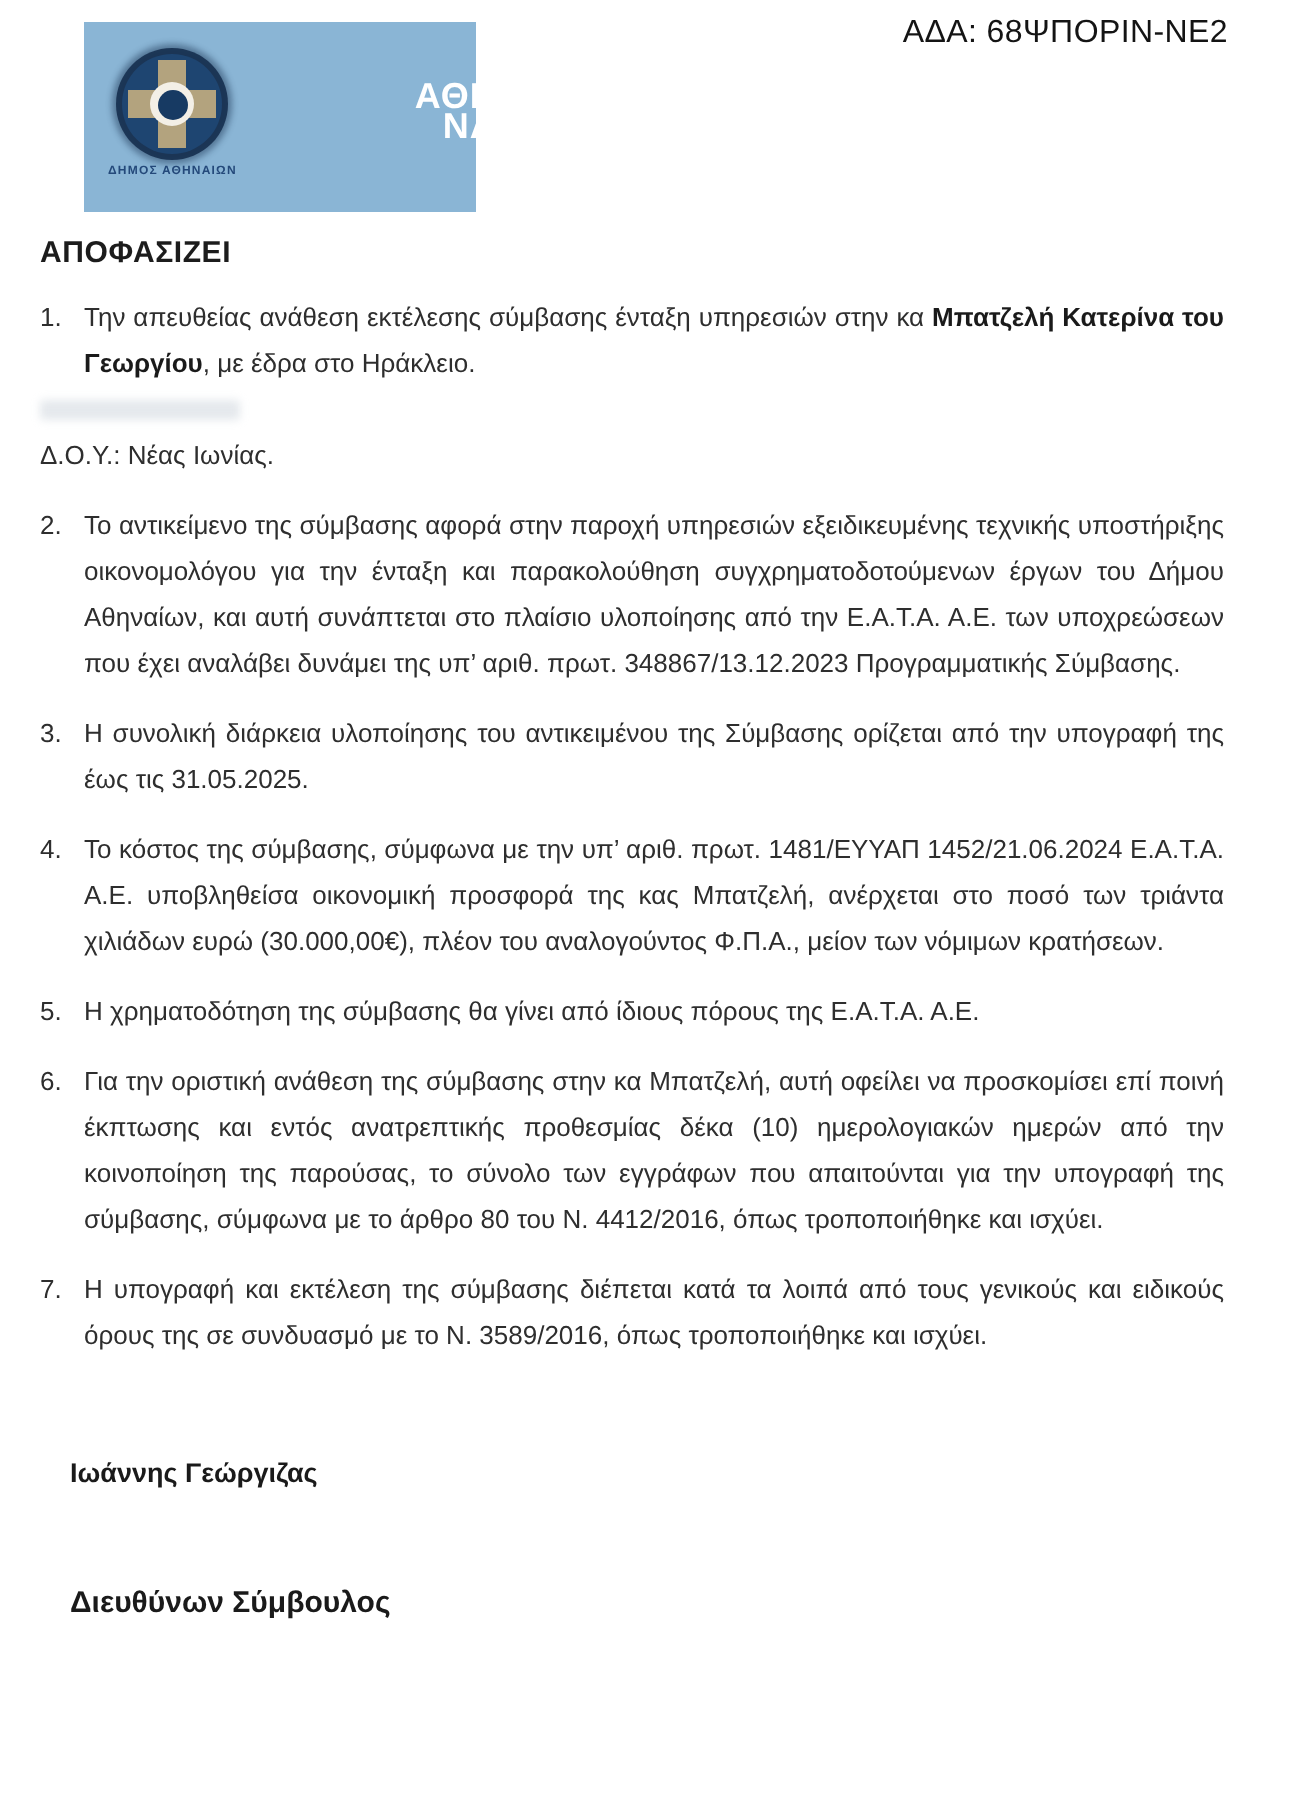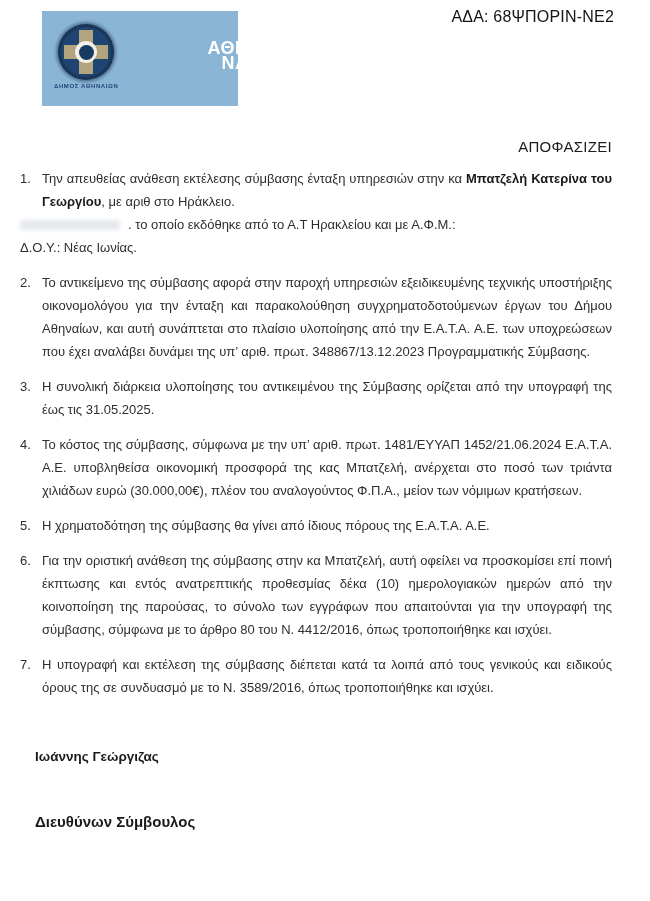--- a/index.html
+++ b/index.html
@@ -53,22 +53,22 @@
   }
   .orgcol{margin-left:6px;margin-bottom:4px;}
   .org-bar{width:46px;height:7px;background:#ffffff;margin-bottom:3px;}
   .org-lines div{
     font-size:4.8px;line-height:6px;font-weight:bold;
     color:rgba(255,255,255,.92);letter-spacing:.3px;white-space:nowrap;
   }
   
   .content{padding:118px 38px 0 20px;}
   .doc-title{
-    text-align:right;font-weight:normal;font-size:15px;color:#1c1c1c;
-    margin-bottom:12px;letter-spacing:.3px;margin-top:20px;
+    text-align:left;font-weight:bold;font-size:15px;color:#1c1c1c;
+    margin-bottom:12px;letter-spacing:.3px;
   }
   .decision-item{display:flex;margin-bottom:12px;}
   .decision-number{
     flex:0 0 22px;font-size:13px;line-height:23px;color:#2e2e2e;
   }
   .decision-text{
     flex:1;font-size:13px;line-height:23px;text-align:justify;color:#2e2e2e;
   }
   .decision-text .bold{font-weight:bold;color:#1a1a1a;}
   .decision-text .outdent{margin-left:-22px;}
@@ -117,21 +117,21 @@
         </div>
     </div>
   </div>
 
   <div class="content">
     <div class="doc-title">ΑΠΟΦΑΣΙΖΕΙ</div>
 
     <div id="decisions">
         <div class="decision-item">
           <span class="decision-number">1.</span>
-          <div class="decision-text"><span>Την απευθείας ανάθεση εκτέλεσης σύμβασης ένταξη υπηρεσιών στην κα </span><span class="bold">Μπατζελή Κατερίνα του Γεωργίου</span><span>, με αριθ στο Ηράκλειο.</span><br><span class="redacted" style="width: 100px;"></span><span>. το οποίο εκδόθηκε από το Α.Τ Ηρακλείου και με Α.Φ.Μ.:</span><br><span class="outdent">Δ.Ο.Υ.: Νέας Ιωνίας.</span></div>
+          <div class="decision-text"><span>Την απευθείας ανάθεση εκτέλεσης σύμβασης ένταξη υπηρεσιών στην κα </span><span class="bold">Μπατζελή Κατερίνα του Γεωργίου</span><span>, με έδρα στο Ηράκλειο.</span><br><span class="redacted" style="width: 100px;"></span><br><span class="outdent">Δ.Ο.Υ.: Νέας Ιωνίας.</span></div>
         </div>
         <div class="decision-item">
           <span class="decision-number">2.</span>
           <div class="decision-text"><span>Το αντικείμενο της σύμβασης αφορά στην παροχή υπηρεσιών εξειδικευμένης τεχνικής υποστήριξης οικονομολόγου για την ένταξη και παρακολούθηση συγχρηματοδοτούμενων έργων του Δήμου Αθηναίων, και αυτή συνάπτεται στο πλαίσιο υλοποίησης από την Ε.Α.Τ.Α. Α.Ε. των υποχρεώσεων που έχει αναλάβει δυνάμει της υπ’ αριθ. πρωτ. 348867/13.12.2023 Προγραμματικής Σύμβασης.</span></div>
         </div>
         <div class="decision-item">
           <span class="decision-number">3.</span>
           <div class="decision-text"><span>Η συνολική διάρκεια υλοποίησης του αντικειμένου της Σύμβασης ορίζεται από την υπογραφή της έως τις 31.05.2025.</span></div>
         </div>
         <div class="decision-item">

